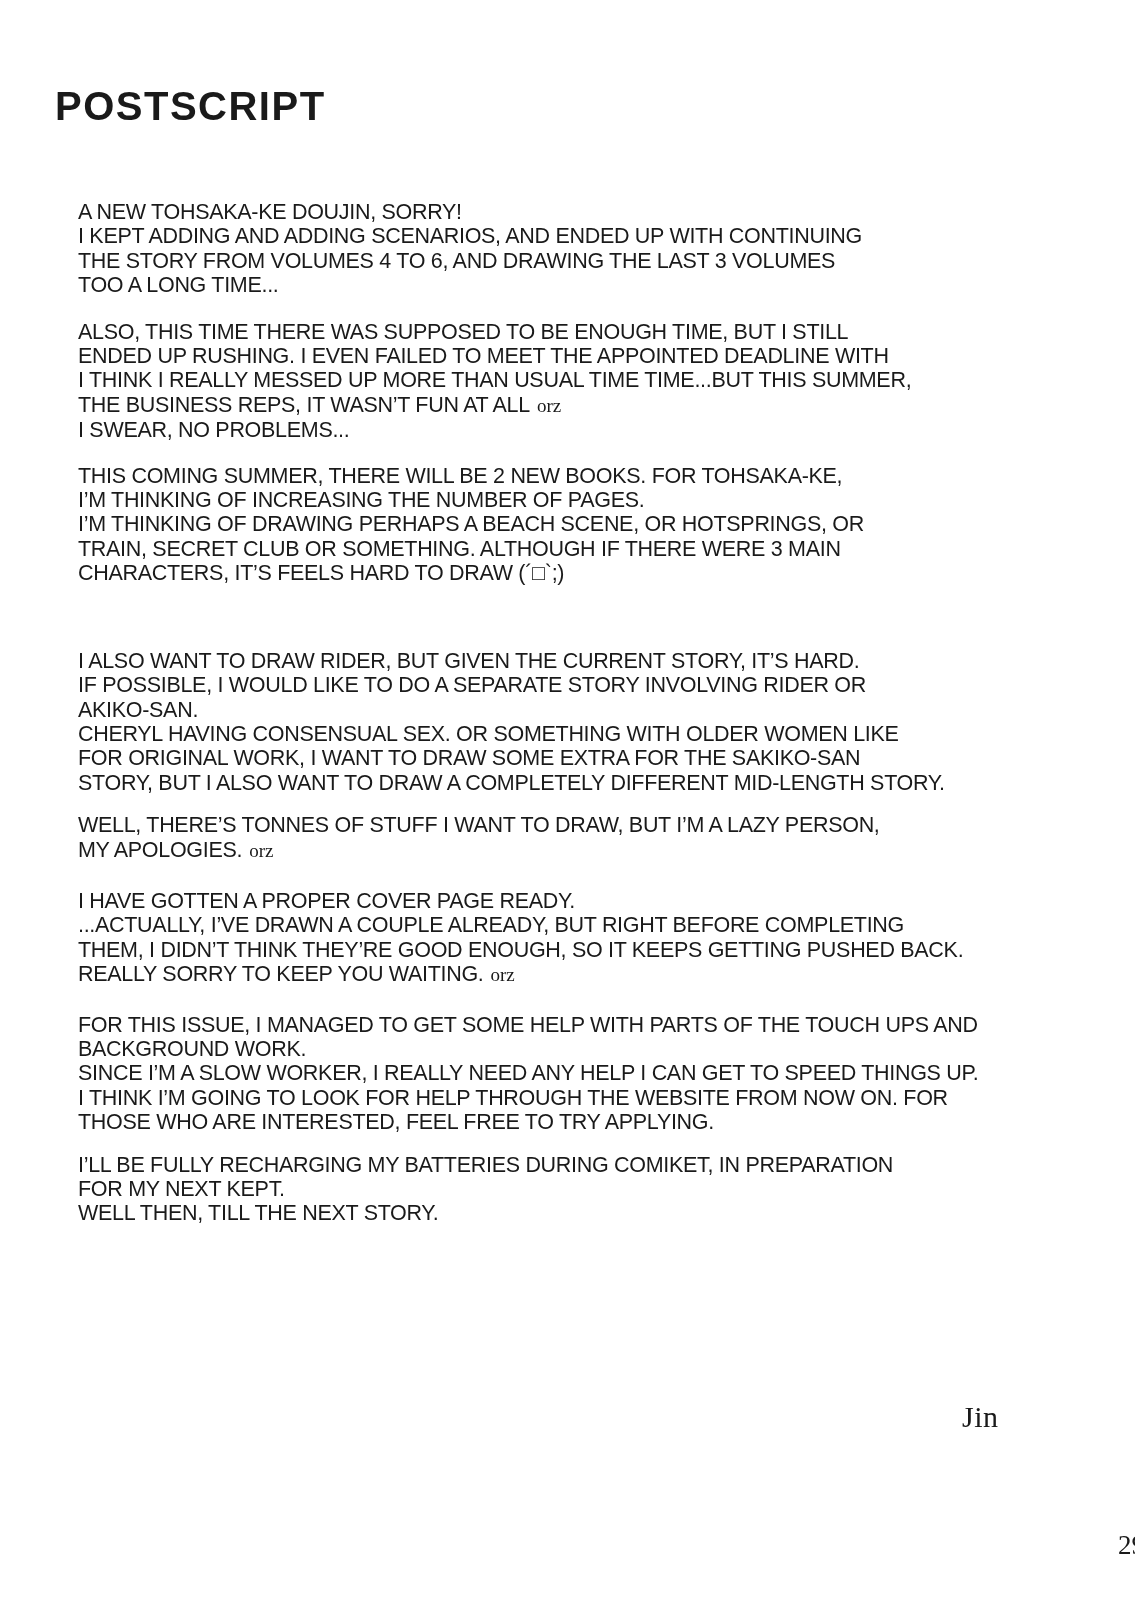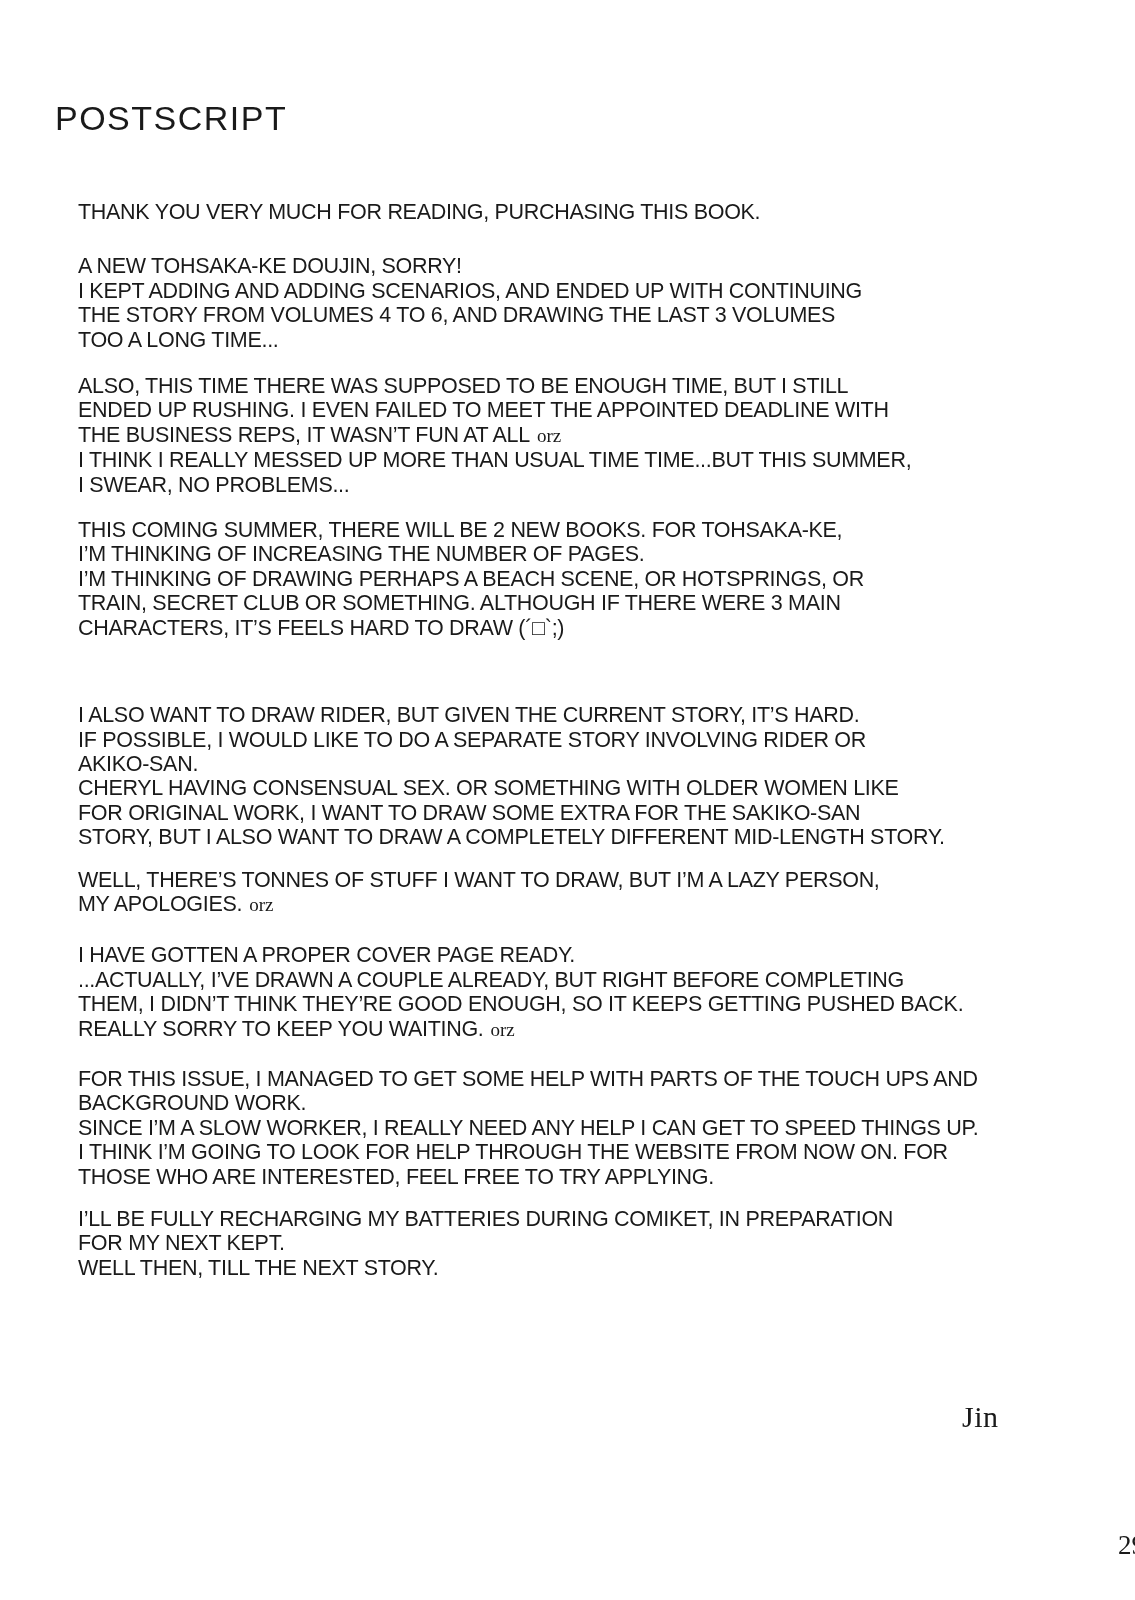--- a/index.html
+++ b/index.html
@@ -9,24 +9,24 @@
     height: 1600px;
     background: #ffffff;
     font-family: "Liberation Sans", sans-serif;
     color: #1a1a1a;
     overflow: hidden;
     margin: 0 auto;
   }
   .title {
     position: absolute;
     left: 55px;
-    top: 100px;
+    top: 88px;
     margin: 0;
-    font-size: 34px;
-    font-weight: normal;
+    font-size: 40px;
+    font-weight: bold;
     letter-spacing: 1.5px;
     line-height: 36px;
   }
   .body-text {
     position: absolute;
     left: 78px;
     top: 200px;
     width: 1005px;
     font-size: 21.5px;
     line-height: 24.4px;
@@ -67,36 +67,33 @@
 </style>
 </head>
 <body>
 
 <div class="page">
 
   <h1 class="title">POSTSCRIPT</h1>
 
   <div class="body-text">
 
-    <div class="para p1">
-      <div class="line"><span>THANK YOU VERY MUCH FOR READING, PURCHASING THIS BOOK.</span></div>
-    </div>
 
     <div class="para p2">
       <div class="line"><span>A NEW TOHSAKA-KE DOUJIN, SORRY!</span></div>
       <div class="line"><span>I KEPT ADDING AND ADDING SCENARIOS, AND ENDED UP WITH CONTINUING</span></div>
       <div class="line"><span>THE STORY FROM VOLUMES 4 TO 6, AND DRAWING THE LAST 3 VOLUMES</span></div>
       <div class="line"><span>TOO A LONG TIME...</span></div>
     </div>
 
     <div class="para p3">
       <div class="line"><span>ALSO, THIS TIME THERE WAS SUPPOSED TO BE ENOUGH TIME, BUT I STILL</span></div>
       <div class="line"><span>ENDED UP RUSHING. I EVEN FAILED TO MEET THE APPOINTED DEADLINE WITH</span></div>
+      <div class="line"><span>I THINK I REALLY MESSED UP MORE THAN USUAL TIME TIME...BUT THIS SUMMER,</span></div>
       <div class="line"><span>THE BUSINESS REPS, IT WASN’T FUN AT ALL</span><span class="orz">orz</span></div>
-      <div class="line"><span>I THINK I REALLY MESSED UP MORE THAN USUAL TIME TIME...BUT THIS SUMMER,</span></div>
       <div class="line"><span>I SWEAR, NO PROBLEMS...</span></div>
     </div>
 
     <div class="para p4">
       <div class="line"><span>THIS COMING SUMMER, THERE WILL BE 2 NEW BOOKS. FOR TOHSAKA-KE,</span></div>
       <div class="line"><span>I’M THINKING OF INCREASING THE NUMBER OF PAGES.</span></div>
       <div class="line"><span>I’M THINKING OF DRAWING PERHAPS A BEACH SCENE, OR HOTSPRINGS, OR</span></div>
       <div class="line"><span>TRAIN, SECRET CLUB OR SOMETHING. ALTHOUGH IF THERE WERE 3 MAIN</span></div>
       <div class="line"><span>CHARACTERS, IT’S FEELS HARD TO DRAW (´□`;)</span></div>
     </div>

